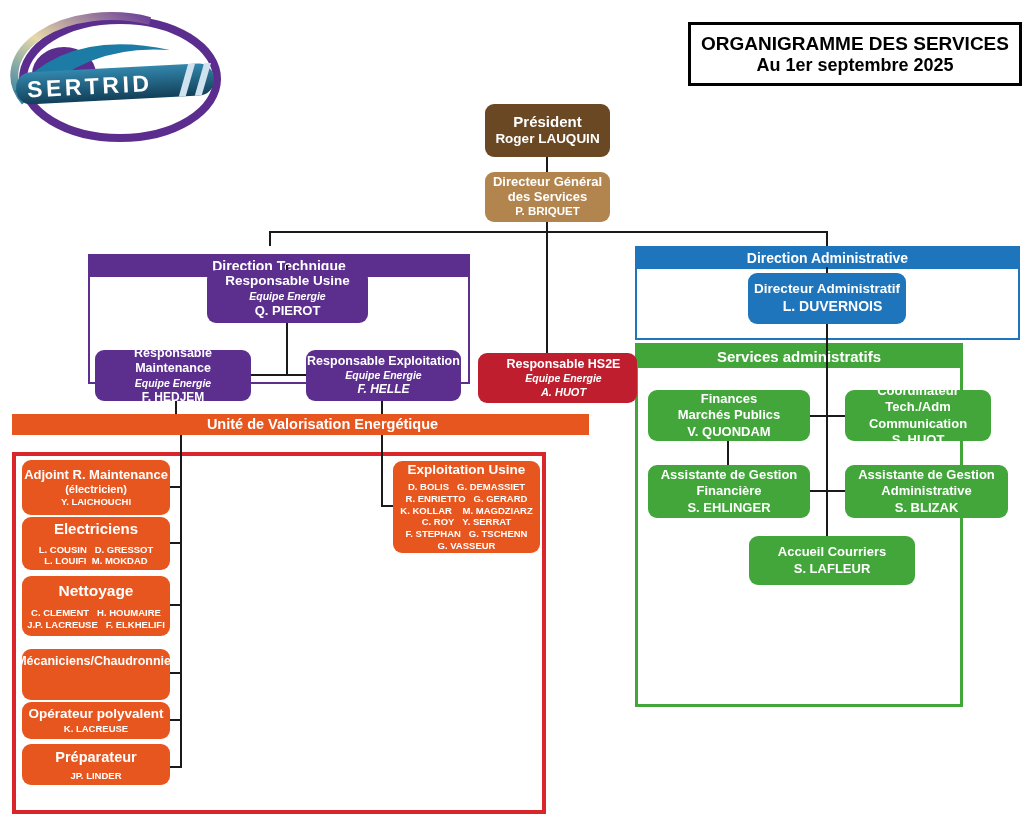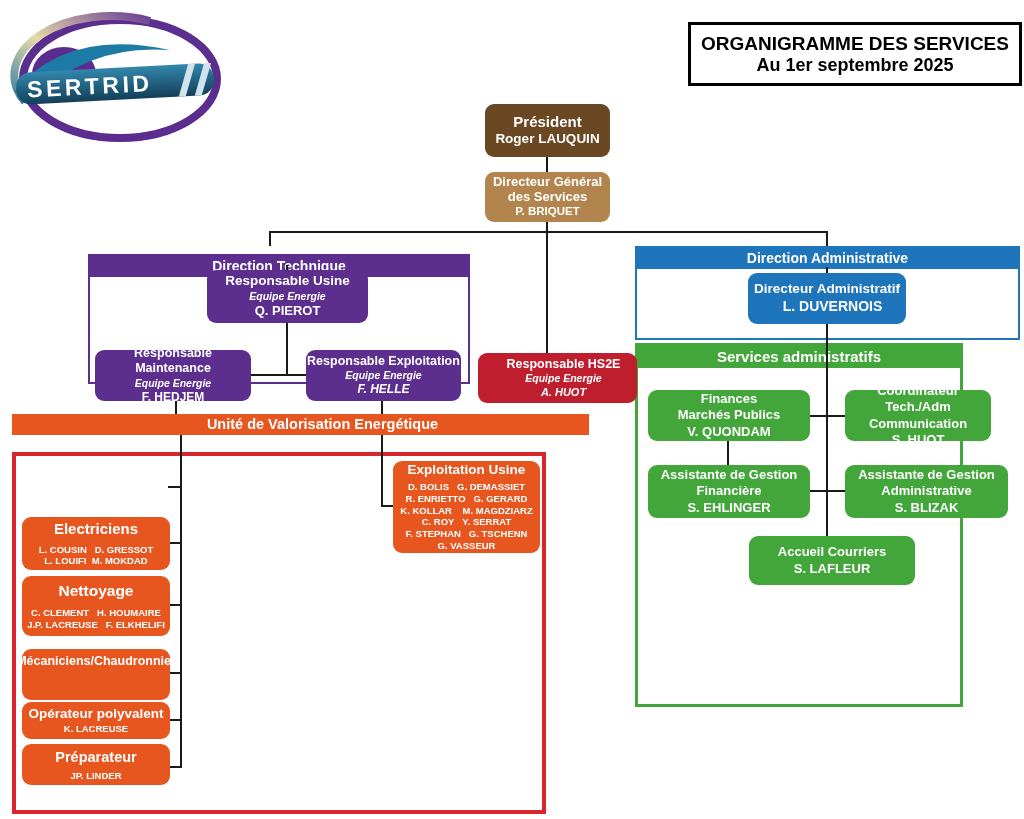--- a/index.html
+++ b/index.html
@@ -161,20 +161,25 @@
     <div class="n" style="font-size:13px;">S. BLIZAK</div>
   </div>
   <div class="box" style="left:749px;top:536px;width:166px;height:49px;background:var(--green);">
     <div class="t">Accueil Courriers</div>
     <div class="n" style="font-size:13px;">S. LAFLEUR</div>
   </div>
 
   <div class="sec-header orange-bg" style="position:absolute;left:12px;top:414px;width:533px;height:21px;line-height:21px;font-size:14.5px;z-index:4;">Unité de Valorisation Energétique</div>
   <div style="position:absolute;left:12px;top:452px;width:534px;height:362px;border:4px solid var(--red_border);box-sizing:border-box;z-index:2;background:transparent;"></div>
 
+  <div class="box" style="left:22px;top:460px;width:148px;height:55px;background:var(--orange);line-height:1.2;">
+    <div class="t">Adjoint R. Maintenance</div>
+    <div class="t" style="font-size:11px;">(électricien)</div>
+    <div class="staff">Y. LAICHOUCHI</div>
+  </div>
   <div class="box" style="left:22px;top:517px;width:148px;height:53px;background:var(--orange);">
     <div class="t" style="font-size:15px;margin-bottom:5px;">Electriciens</div>
     <div class="staff">
         <div>L. COUSIN&nbsp;&nbsp;&nbsp;D. GRESSOT</div>
         <div>L. LOUIFI&nbsp;&nbsp;M. MOKDAD</div>
       </div>
   </div>
   <div class="box" style="left:22px;top:576px;width:148px;height:60px;background:var(--orange);">
     <div class="t" style="font-size:15.5px;margin-bottom:6px;">Nettoyage</div>
     <div class="staff">

